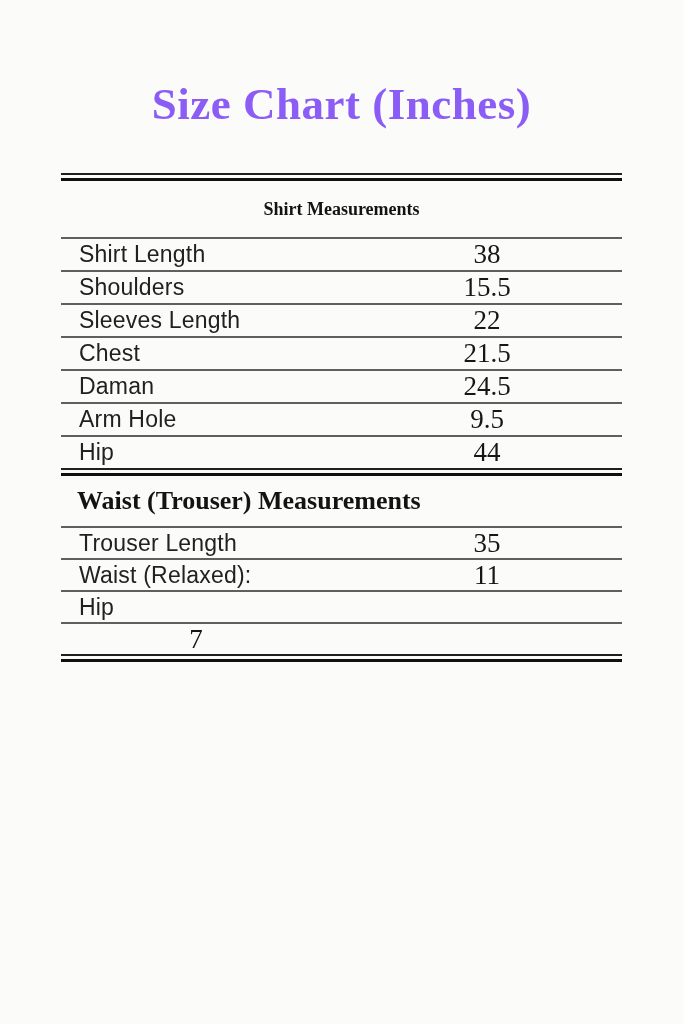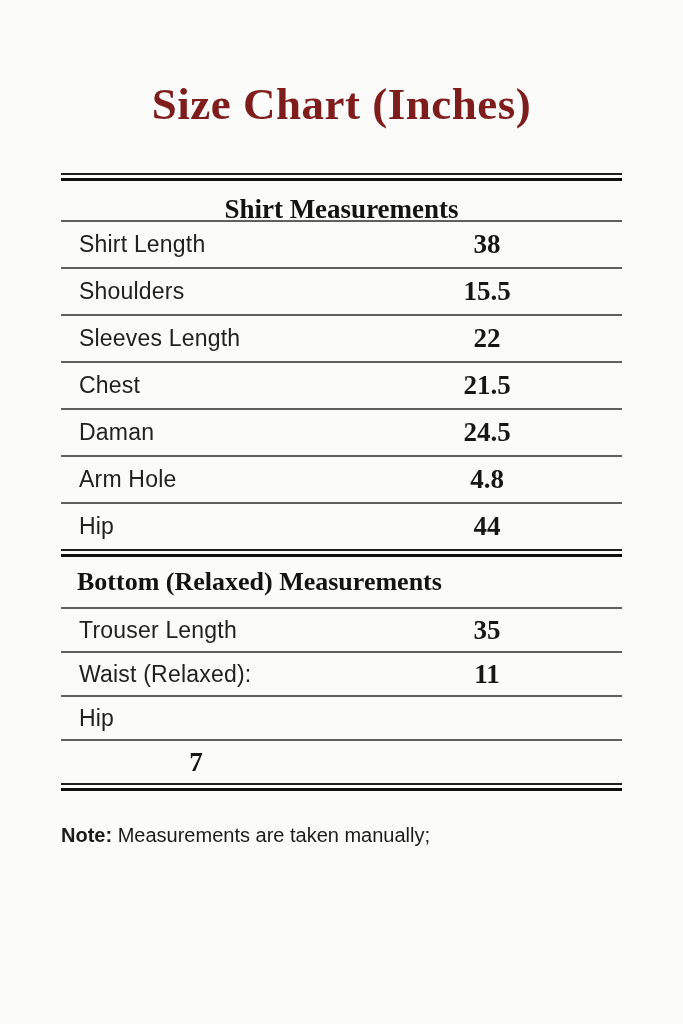--- a/index.html
+++ b/index.html
@@ -12,67 +12,66 @@
   }
   .page { padding: 0 61px; }
 
   .title {
     font-family: "Liberation Serif", serif;
     font-weight: 700;
     font-size: 45px;
     line-height: 58px;
     letter-spacing: 0.5px;
     text-align: center;
-    color: #7f1d1d;
+    color: #8b5cf6;
     margin: 75px 0 0 0;
   }
 
   .double-rule { margin: 0; }
   .double-rule.after-title { margin-top: 40px; }
   .dr-a { height: 2px; background: #1f1f1f; }
   .dr-b { height: 3px; background: #101010; margin-top: 3px; }
 
   .thin-rule { height: 2px; background: #5f5f5f; }
 
   .sec-head {
     font-family: "Liberation Serif", serif;
     font-weight: 700;
     color: #131313;
   }
   .sec-head.center {
     text-align: center;
-    font-size: 27px;
-    height: 39px;
+    font-size: 18px;
+    height: 56px;
     line-height: 56px;
   }
   .sec-head.left {
     text-align: left;
     font-size: 26px;
     height: 50px;
     line-height: 50px;
     padding-left: 16px;
   }
 
   .row { display: flex; align-items: center; }
-  .row.shirt   { height: 45px; }
-  .row.trouser { height: 42px; }
+  .row.shirt   { height: 31px; }
+  .row.trouser { height: 30px; }
   .row .label {
     flex: 1;
     padding-left: 18px;
     font-size: 23px;
     color: #212121;
     letter-spacing: 0.2px;
   }
   .row .value {
     width: 270px;
     text-align: center;
     font-family: "Liberation Serif", serif;
     font-size: 27px;
     color: #161616;
-    font-weight: bold;
   }
 
   .note {
     margin: 26px 0 0 0;
     font-size: 20px;
     line-height: 36px;
     color: #1b1b1b;
   }
   .note-line { display: block; }
   .note b { font-weight: 700; }
@@ -117,35 +116,35 @@
   <div class="thin-rule"></div>
 
   <div class="row shirt">
     <span class="label">Daman</span>
     <span class="value">24.5</span>
   </div>
   <div class="thin-rule"></div>
 
   <div class="row shirt">
     <span class="label">Arm Hole</span>
-    <span class="value">4.8</span>
+    <span class="value">9.5</span>
   </div>
   <div class="thin-rule"></div>
 
   <div class="row shirt">
     <span class="label">Hip</span>
     <span class="value">44</span>
   </div>
 
   <div class="double-rule">
     <div class="dr-a"></div>
     <div class="dr-b"></div>
   </div>
 
-  <div class="sec-head left">Bottom (Relaxed) Measurements</div>
+  <div class="sec-head left">Waist (Trouser) Measurements</div>
   <div class="thin-rule"></div>
 
   <div class="row trouser">
     <span class="label">Trouser Length</span>
     <span class="value">35</span>
   </div>
   <div class="thin-rule"></div>
 
   <div class="row trouser">
     <span class="label">Waist (Relaxed):</span>
@@ -161,16 +160,15 @@
   <div class="row trouser">
     <span class="value">7</span>
   </div>
 
   <div class="double-rule">
     <div class="dr-a"></div>
     <div class="dr-b"></div>
   </div>
 
   <p class="note">
-    <span class="note-line"><b>Note:</b> <span>Measurements are taken manually;</span></span>
   </p>
 
 </div>
 
 </body></html>

